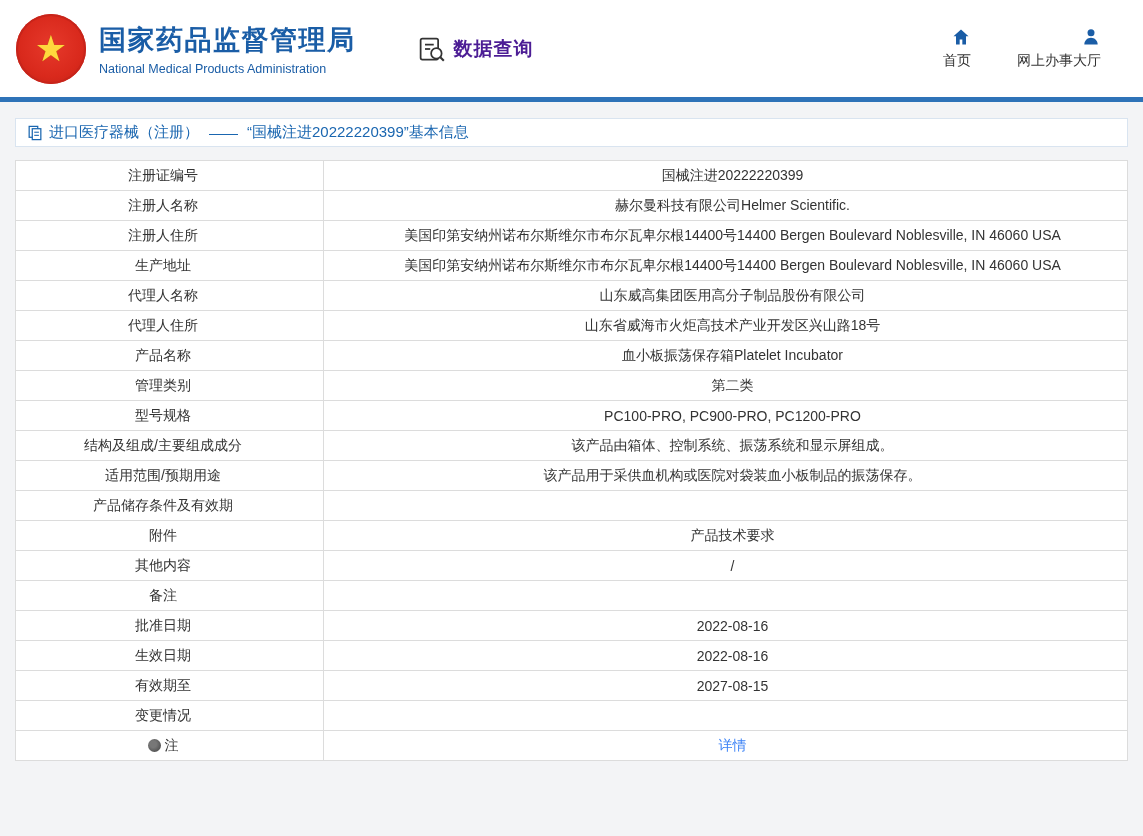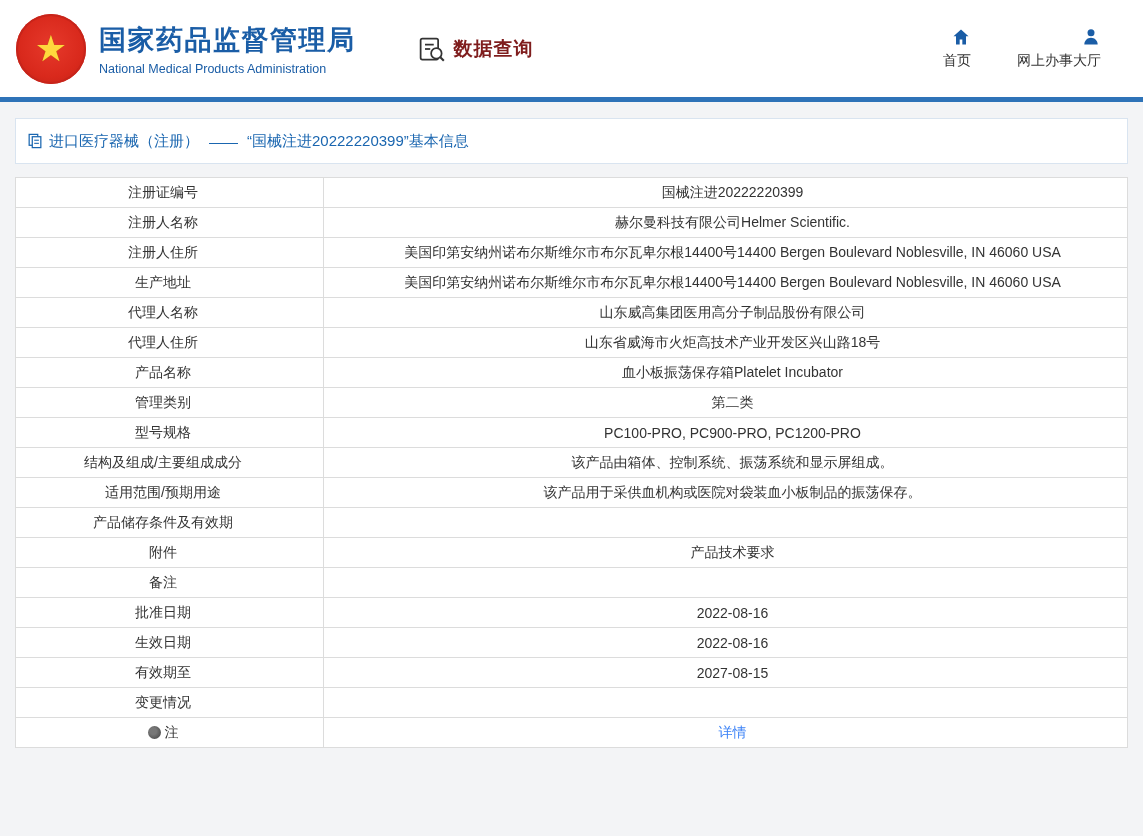--- a/index.html
+++ b/index.html
@@ -10,32 +10,32 @@
   .header { height:97px; background:#fff; display:flex; align-items:center; padding-left:16px; }
   .emblem { width:70px; height:70px; border-radius:50%; flex:0 0 auto;
             background:radial-gradient(circle at 50% 45%, #e6392b 0%, #d9291c 60%, #bf2015 100%);
             display:flex; align-items:center; justify-content:center;
             box-shadow: inset 0 0 0 2px #c7241a; }
   .emblem .star { color:#ffd83d; font-size:36px; line-height:1; text-shadow:0 0 1px #a8750a; }
   .titles { margin-left:13px; }
   .title-cn { color:#1a5da6; font-size:27px; font-weight:bold; letter-spacing:1.5px; }
   .title-en { color:#1a5da6; font-size:12.5px; margin-top:4px; }
   .dq { display:flex; align-items:center; gap:8px; margin-left:62px;
-        font-size:19px; font-weight:bold; color:#7f1d1d; letter-spacing:1px; }
+        font-size:19px; font-weight:bold; color:#4c1d95; letter-spacing:1px; }
   .dq svg { display:block; }
   .nav { margin-left:auto; margin-right:42px; display:flex; gap:46px; }
   .nav a { display:flex; flex-direction:column; align-items:flex-end; gap:5px;
            text-decoration:none; color:#333; font-size:14px; cursor:pointer; }
   .nav svg { width:20px; height:20px; fill:#1a5da6; display:block; }
 
   .blue-bar { height:5px; background:#2e73b8; }
 
   
   .main { background:#f3f4f6; height:734px; padding:16px 15px 0 15px; }
-  .crumb { background:#fff; border:1px solid #d9e4f0; height:46px; display:flex;
+  .crumb { background:#fff; border:1px solid #d9e4f0; height:29px; display:flex;
            align-items:center; padding:3px 12px; color:#1a66b0; font-size:15px; }
   .crumb svg { margin-right:7px; flex:0 0 auto; }
   .crumb .sep { margin:0 10px; letter-spacing:-1px; }
 
   table.info { width:100%; border-collapse:collapse; background:#fff; margin-top:13px; table-layout:fixed; }
   table.info th, table.info td { border:1px solid #dcdcdc; height:30px; font-size:14px;
            font-weight:normal; color:#333; vertical-align:middle; }
   th.lbl { width:308px; text-align:center; padding-right:13px; background:#fff; }
   td.val { text-align:center; padding-left:14px; white-space:nowrap; overflow:hidden; }
   .detail-link { color:#3b82f6; text-decoration:none; cursor:pointer; }
@@ -147,20 +147,24 @@
         </tr>
         <tr>
           <th class="lbl">产品储存条件及有效期</th>
           <td class="val"></td>
         </tr>
         <tr>
           <th class="lbl">附件</th>
           <td class="val">产品技术要求</td>
         </tr>
         <tr>
+          <th class="lbl">其他内容</th>
+          <td class="val">/</td>
+        </tr>
+        <tr>
           <th class="lbl">备注</th>
           <td class="val"></td>
         </tr>
         <tr>
           <th class="lbl">批准日期</th>
           <td class="val">2022-08-16</td>
         </tr>
         <tr>
           <th class="lbl">生效日期</th>
           <td class="val">2022-08-16</td>

